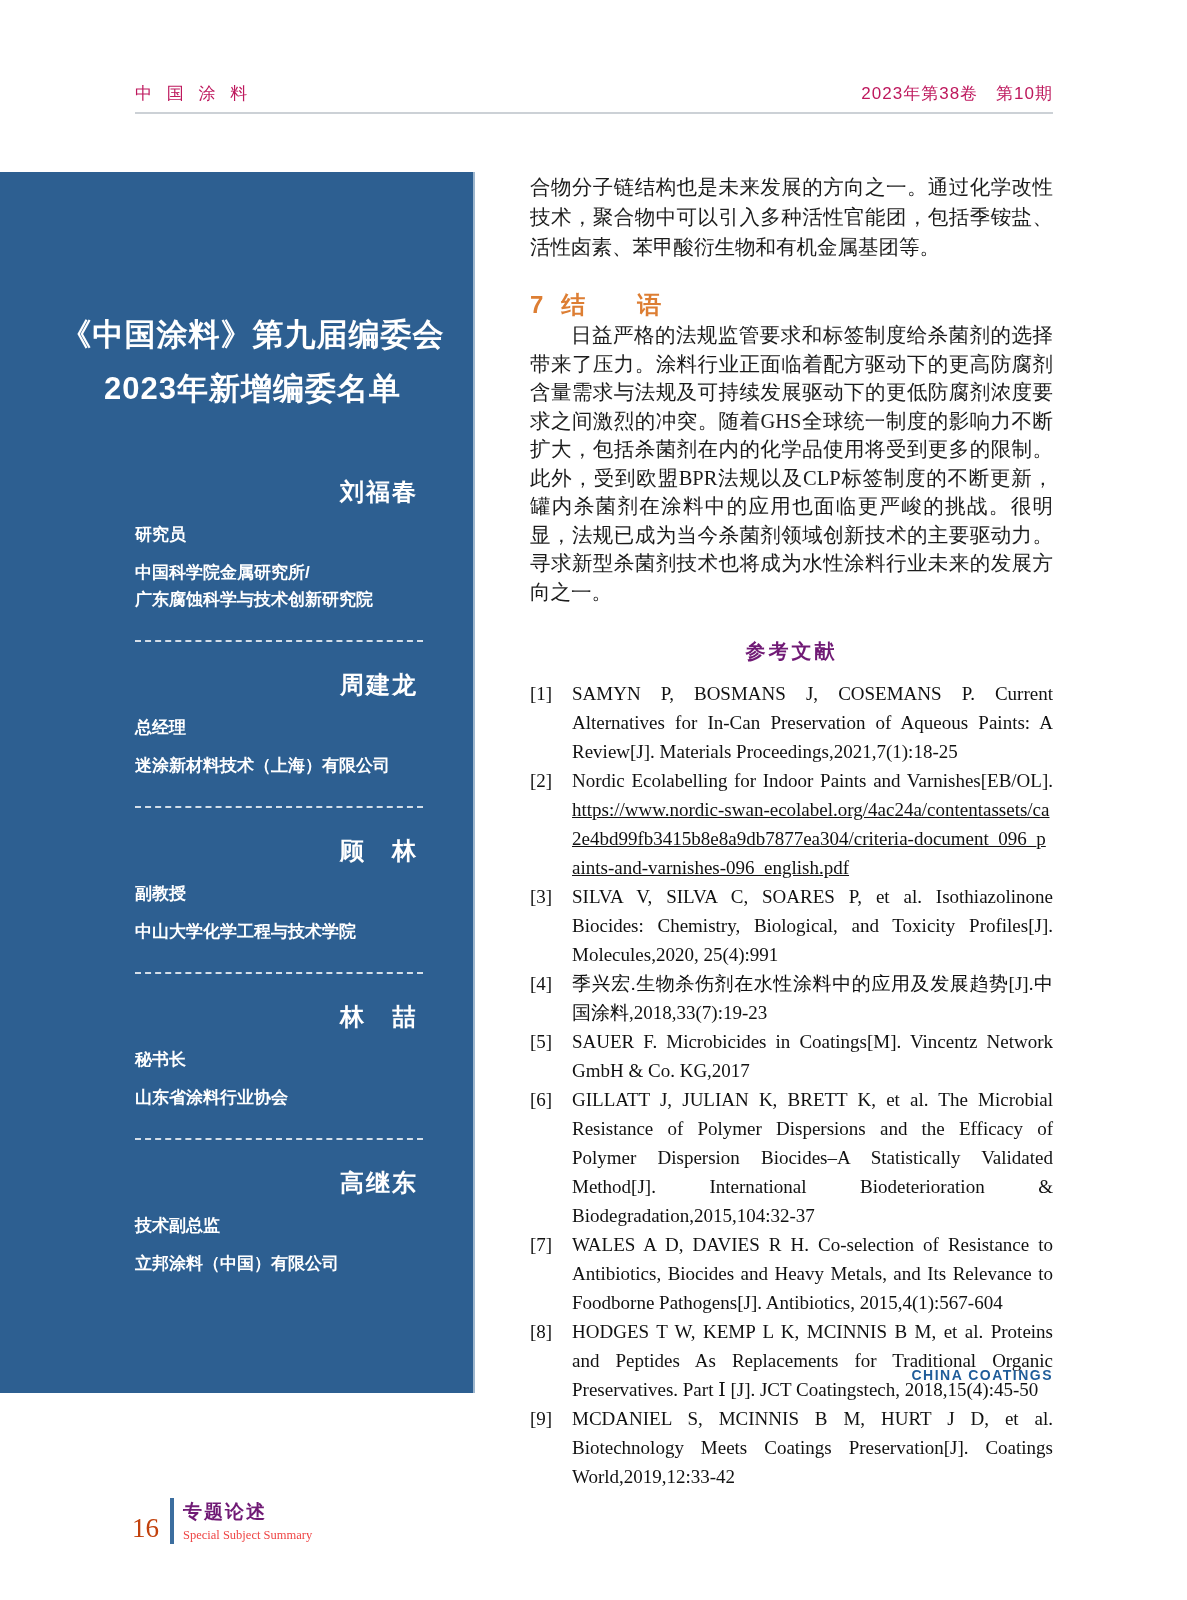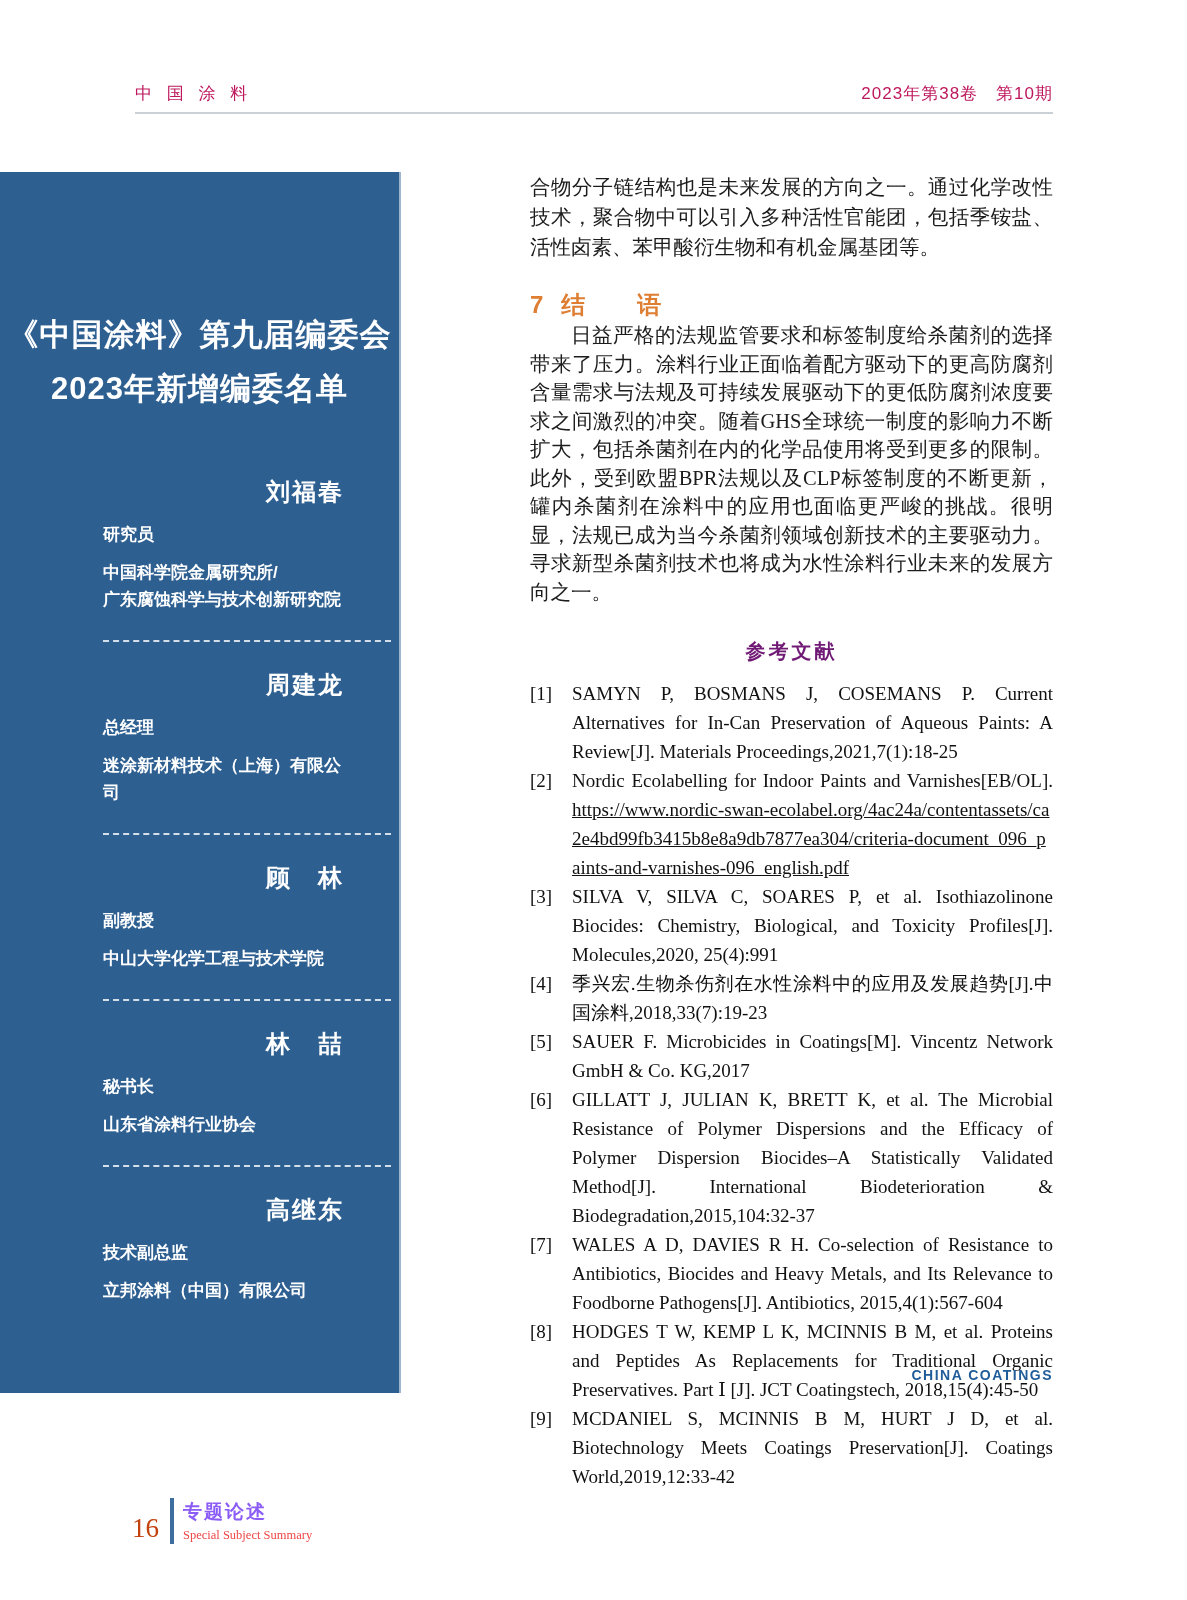--- a/index.html
+++ b/index.html
@@ -14,23 +14,24 @@
     position:absolute;left:135px;top:82px;width:918px;
     display:flex;justify-content:space-between;align-items:flex-end;
     border-bottom:2px solid #ccd1d6;padding-bottom:7px;
     color:#be185d;font-size:17px;
   }
   .header .journal{letter-spacing:5px;}
   .header .issue{letter-spacing:1px;}
 
   
   .sidebar{
-    position:absolute;left:0;top:172px;width:401px;height:1221px;
+    position:absolute;left:0;top:172px;width:475px;height:1221px;
     background:#2d5f91;color:#ffffff;box-sizing:border-box;
     border-right:2px solid #9db6cd;
+    padding-left:32px;
   }
   .sidebar-title{
     padding-top:136px;text-align:center;
     font-size:31px;font-weight:bold;line-height:54px;letter-spacing:1px;
   }
   .members{margin-top:60px;padding-left:103px;padding-right:55px;}
   .member-name{font-size:24px;font-weight:bold;letter-spacing:2px;text-align:right;}
   .member-title{font-size:17px;font-weight:bold;margin-top:15px;}
   .member-affil{font-size:17px;font-weight:bold;line-height:27px;margin-top:13px;}
   .divider{
@@ -74,21 +75,21 @@
   .brand-reg{font-size:9px;vertical-align:top;}
   .brand-sub{font-size:14px;font-weight:bold;letter-spacing:1.5px;margin-top:1px;}
 
   
   .footer{position:absolute;left:132px;top:1498px;display:flex;align-items:center;}
   .page-num{
     font-family:"Liberation Serif","DejaVu Serif",serif;
     font-size:27px;color:#c2410c;margin-right:11px;align-self:flex-end;
   }
   .footer-bar{width:4px;height:46px;background:#3c6e9f;margin-right:9px;}
-  .footer-sec-cn{font-size:19px;font-weight:bold;color:#8b5cf6;letter-spacing:2px;}
+  .footer-sec-cn{font-size:19px;font-weight:bold;color:#701a75;letter-spacing:2px;}
   .footer-sec-en{
     font-family:Liberation Serif, serif;
     font-size:12.5px;color:#ef4444;margin-top:3px;
   }
 </style>
 </head>
 <body>
 
 <div class="header">
   <span class="journal">中 国 涂 料</span>

